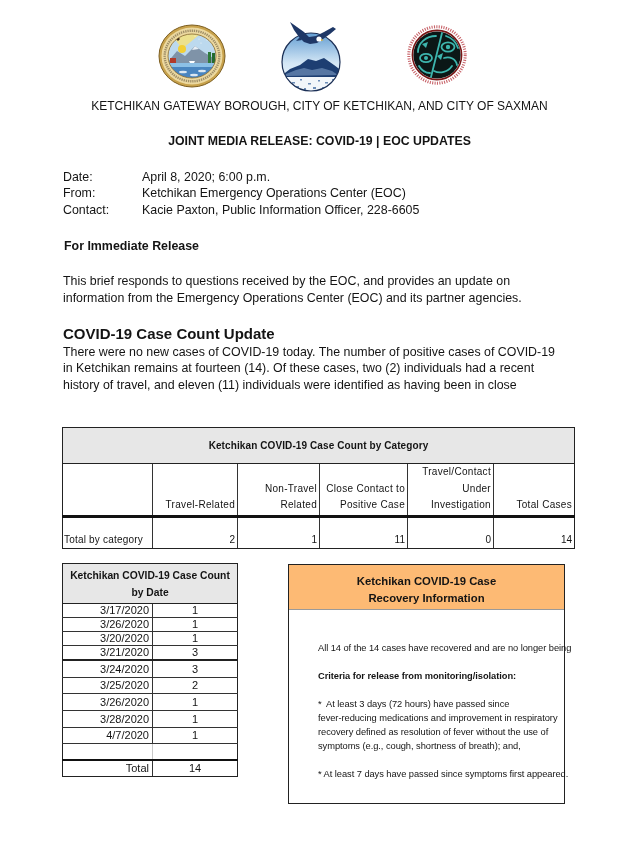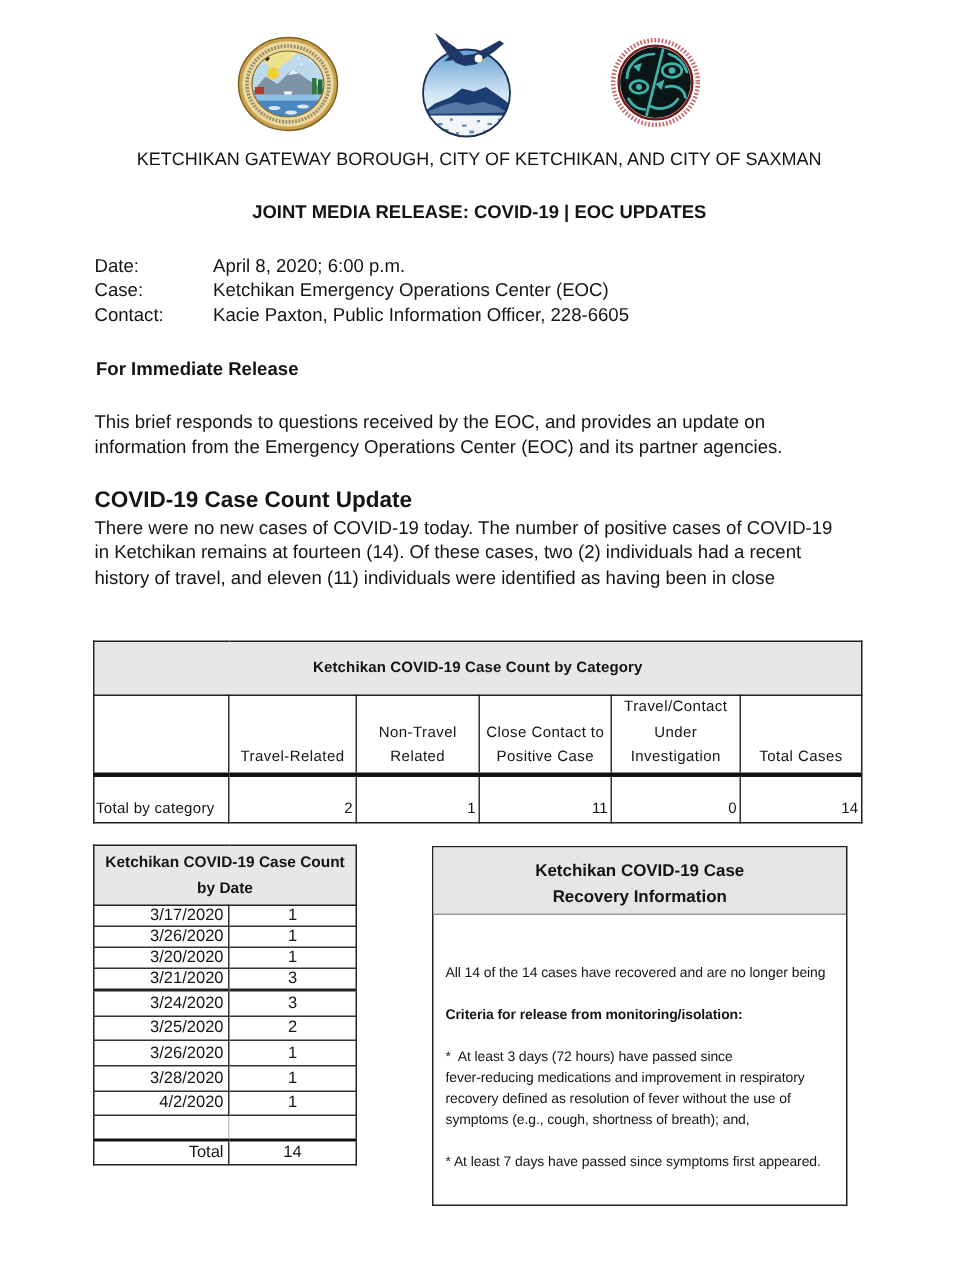--- a/index.html
+++ b/index.html
@@ -34,21 +34,21 @@
 
     
     table { border-collapse:collapse; table-layout:fixed; }
     .cat { position:absolute; left:62px; top:427px; width:512px; font-size:10px; }
     .cat td { border:1px solid #333; padding:0 2px; overflow:hidden; }
     .cat .title-row td {
       height:35px; background:#e7e7e7; text-align:center; font-weight:bold;
       border:1.5px solid #222; letter-spacing:0.1px;
     }
     .cat .head-row td {
-      height:47px; vertical-align:bottom; text-align:center; white-space:pre-line;
+      height:47px; vertical-align:bottom; text-align:right; white-space:pre-line;
       line-height:16.5px; border-bottom:3px solid #111; padding-bottom:1px; letter-spacing:0.3px;
     }
     .cat .data-row td {
       height:29px; vertical-align:bottom; text-align:right; line-height:14px; padding-bottom:1px;
       border-bottom:1.5px solid #222;
     }
     .cat .data-row td:first-child { text-align:left; padding-left:1px; letter-spacing:0.2px; }
     .cat td:first-child { border-left:1.5px solid #222; }
     .cat td:last-child { border-right:1.5px solid #222; }
 
@@ -69,24 +69,24 @@
     .dt .blank-row td { height:15px; }
     .dt .blank-row td:first-child { border-right:1px solid #c8c8c8; }
     .dt .total-row td { height:15px; border-top:2.5px solid #111; border-bottom:1.5px solid #222; }
 
     
     .recovery {
       position:absolute; left:288px; top:564px; width:275px; height:238px;
       border:1.5px solid #222; background:#fff;
     }
     .recovery-head {
-      height:36px; padding-top:7.5px; background:#e5e5e5; border-bottom:1px solid #9a9a9a;
+      height:36px; padding-top:7.5px; background:#fdba74; border-bottom:1px solid #9a9a9a;
       text-align:center; font-weight:bold; font-size:11.3px; line-height:17px; white-space:pre-line;
     }
-    .recovery-body { padding:31px 0 0 8px; font-size:9.3px; }
+    .recovery-body { padding:31px 0 0 8px; font-size:9.3px;margin-left:21px; }
     .recovery-body div { height:14px; line-height:14px; white-space:pre; letter-spacing:-0.05px; }
     .recovery-body .bold { font-weight:bold; }
   </style>
 </head>
 <body>
 
 <svg class="logo" style="left:155px; top:22px;" width="76" height="68" viewBox="0 0 76 68">
   <defs>
     <clipPath id="clip-borough">
         <ellipse cx="37" cy="34" rx="24" ry="22"></ellipse>
@@ -190,21 +190,21 @@
 
 <div class="abs org-line">KETCHIKAN GATEWAY BOROUGH, CITY OF KETCHIKAN, AND CITY OF SAXMAN</div>
 <div class="abs release-title">JOINT MEDIA RELEASE: COVID-19 | EOC UPDATES</div>
 
 <div class="abs meta">
   <div class="meta-row">
     <span class="meta-label">Date:</span>
     <span class="meta-value">April 8, 2020; 6:00 p.m.</span>
   </div>
   <div class="meta-row">
-    <span class="meta-label">Case:</span>
+    <span class="meta-label">From:</span>
     <span class="meta-value">Ketchikan Emergency Operations Center (EOC)</span>
   </div>
   <div class="meta-row">
     <span class="meta-label">Contact:</span>
     <span class="meta-value">Kacie Paxton, Public Information Officer, 228-6605</span>
   </div>
 </div>
 
 <div class="abs notice">For Immediate Release</div>
 
@@ -292,21 +292,21 @@
   </tr>
   <tr class="r17">
     <td>3/26/2020</td>
     <td>1</td>
   </tr>
   <tr class="r17">
     <td>3/28/2020</td>
     <td>1</td>
   </tr>
   <tr class="r16">
-    <td>4/2/2020</td>
+    <td>4/7/2020</td>
     <td>1</td>
   </tr>
   <tr class="blank-row">
     <td></td>
     <td></td>
   </tr>
   <tr class="total-row">
     <td>Total</td>
     <td>14</td>
   </tr>

